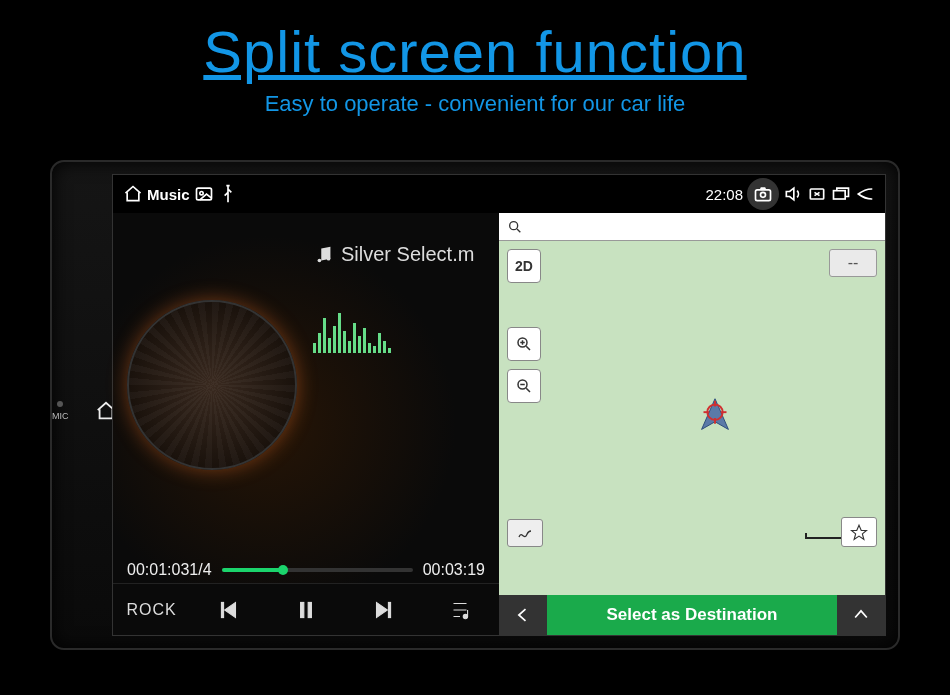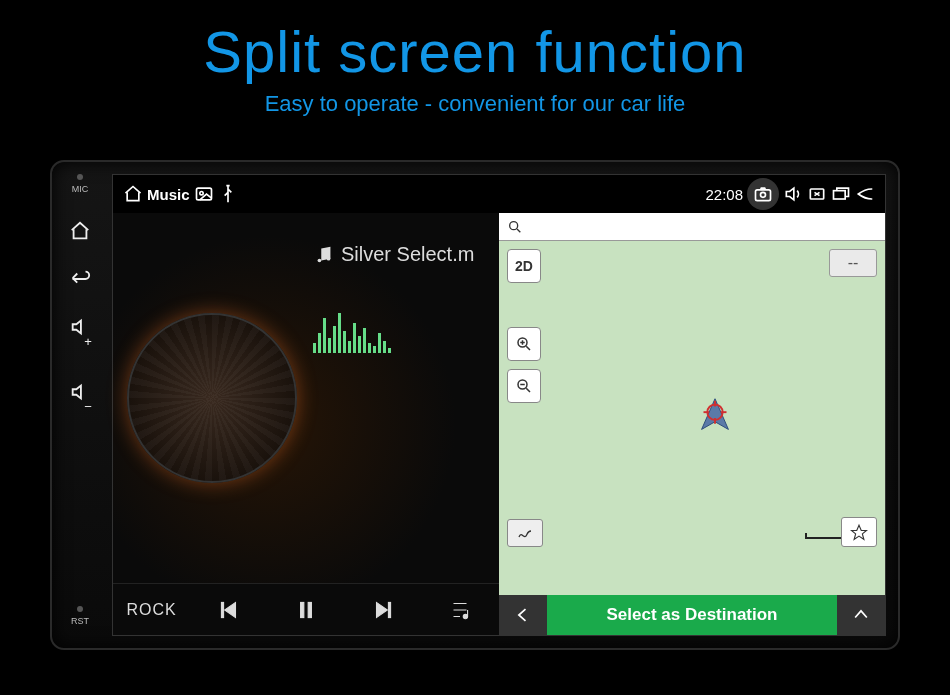--- a/index.html
+++ b/index.html
@@ -10,20 +10,21 @@
     overflow: hidden;
     position: relative;
   }
   .headline {
     text-align: center;
     color: #1296e6;
     font-size: 58px;
     font-weight: 300;
     padding-top: 18px;
     letter-spacing: 1px;
+    text-decoration: underline;
   }
   .subhead {
     text-align: center;
     color: #1296e6;
     font-size: 22px;
     font-weight: 400;
     margin-top: 6px;
   }
   .device {
     position: absolute;
@@ -32,21 +33,20 @@
     background: linear-gradient(#151515,#0a0a0a);
     border: 2px solid #2a2a2a;
     border-radius: 14px;
     box-shadow: inset 0 0 18px #000;
   }
   .side-panel {
     position: absolute;
     left: 0; top: 0;
     width: 56px; height: 100%;
     display: flex;
-    flex-direction: column;
     align-items: center;
     gap: 26px;
     padding-top: 12px;
     color: #ccc;
     font-size: 11px;
   }
   .side-btn { color:#eee; cursor:pointer; display:flex; flex-direction:column; align-items:center; gap:2px; }
   .side-btn svg { width:22px; height:22px; stroke:#eee; fill:none; stroke-width:2; }
   .mic-dot { width:6px;height:6px;border-radius:50%;background:#555;margin-bottom:2px; }
   .rst-dot { width:6px;height:6px;border-radius:50%;background:#555;margin-bottom:2px; }
@@ -314,20 +314,29 @@
             <span style="height:60%"></span>
               <span style="height:35%"></span>
               <span style="height:50%"></span>
               <span style="height:20%"></span>
             <span style="height:15%"></span>
               <span style="height:40%"></span>
               <span style="height:25%"></span>
               <span style="height:10%"></span>
           </div>
         </div>
+        <div class="row-outer">
+          <span class="time-l">00:01:03</span>
+          <span class="counter">1/4</span>
+          <div class="bar">
+              <div class="fill"></div>
+              <div class="thumb"></div>
+            </div>
+          <span>00:03:19</span>
+        </div>
         <div class="controls">
           <div class="cbtn rock">ROCK</div>
           <div class="cbtn">
               <svg viewBox="0 0 24 24">
                 <path d="M18 5v14L8 12z"></path>
                 <rect x="5" y="5" width="2" height="14"></rect>
               </svg>
             </div>
           <div class="cbtn">
               <svg viewBox="0 0 24 24">

